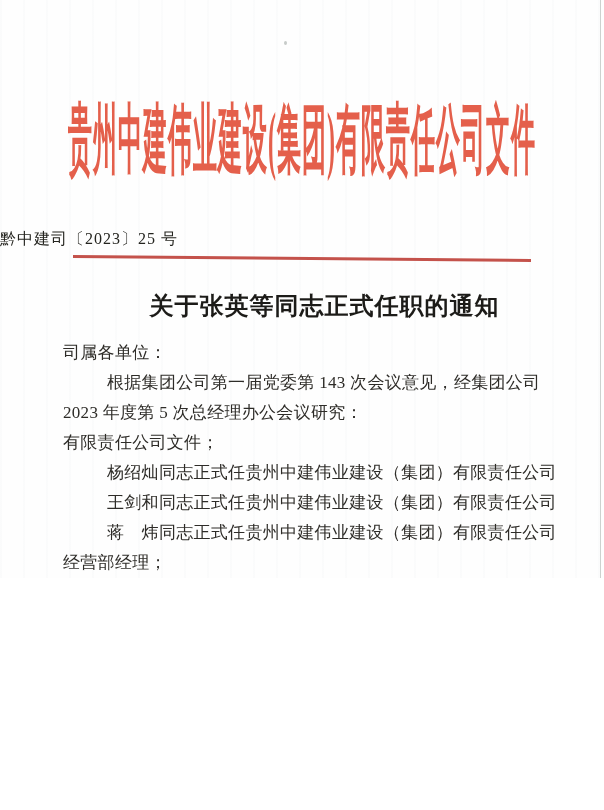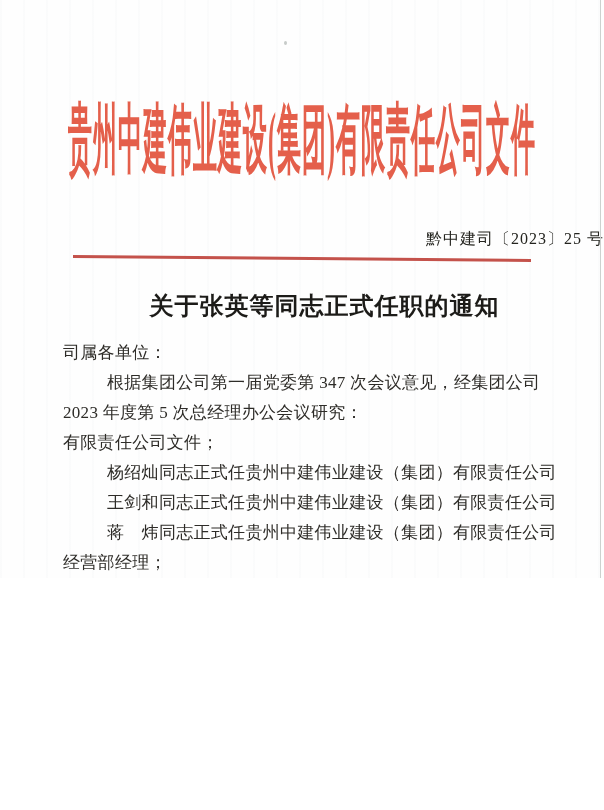--- a/index.html
+++ b/index.html
@@ -51,21 +51,21 @@
     font-weight: 700;
     color: #e45f4b;
     letter-spacing: 1px;
     white-space: nowrap;
     transform: scale(1.0, 3.15);
     transform-origin: center center;
   }
 
   .doc-number {
     margin-top: 46px;
-    text-align: right;
+    text-align: left;
     font-size: 16px;
     line-height: 22px;
     letter-spacing: 1px;
     color: #24241f;
   }
 
   .red-rule {
     width: 458px;
     height: 3px;
     margin: 7px auto 0 auto;
@@ -123,21 +123,21 @@
   </div>
 
   <div class="doc-number">黔中建司〔2023〕25 号</div>
 
   <div class="red-rule"></div>
 
   <div class="doc-title">关于张英等同志正式任职的通知</div>
 
   <div class="body-block">
     <div class="body-line">司属各单位：</div>
-    <div class="body-line indent">根据集团公司第一届党委第 347 次会议意见，经集团公司</div>
+    <div class="body-line indent">根据集团公司第一届党委第 143 次会议意见，经集团公司</div>
     <div class="body-line">2023 年度第 5 次总经理办公会议研究：</div>
     <div class="body-line">有限责任公司文件；</div>
     <div class="body-line indent">杨绍灿同志正式任贵州中建伟业建设（集团）有限责任公司</div>
     <div class="body-line indent">王剑和同志正式任贵州中建伟业建设（集团）有限责任公司</div>
     <div class="body-line indent">蒋　炜同志正式任贵州中建伟业建设（集团）有限责任公司</div>
     <div class="body-line">经营部经理；</div>
   </div>
 
   <div class="page-number">- 1 -</div>
 

